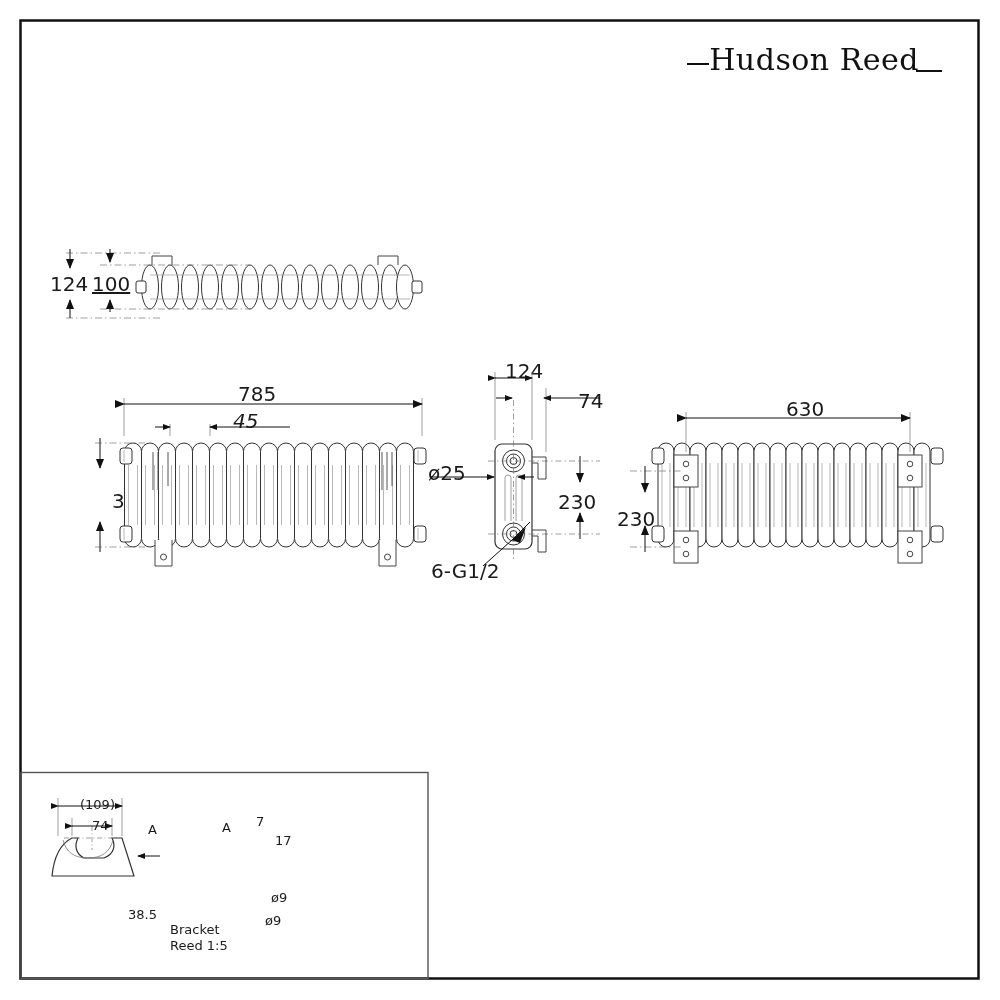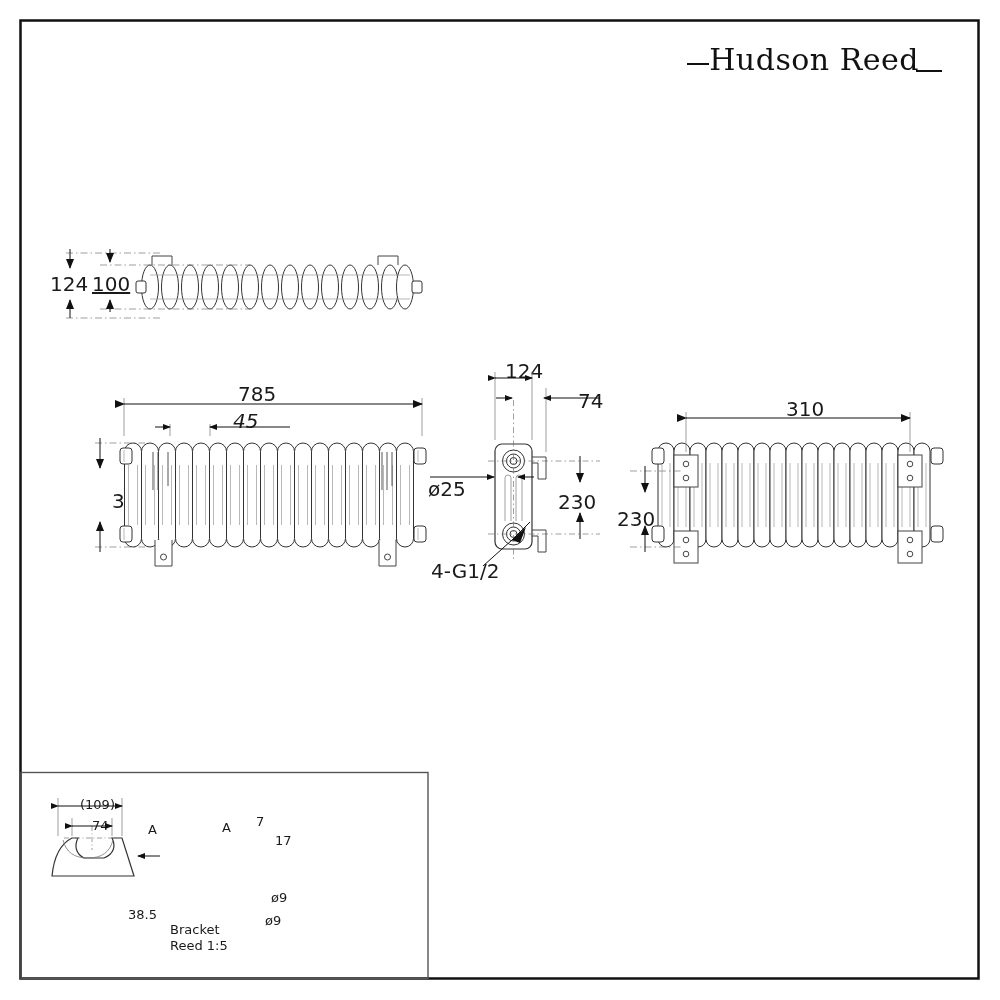--- a/index.html
+++ b/index.html
@@ -29,24 +29,24 @@
   <div class="dim" style="left:50px;top:272px;">124</div>
   <div class="dim" style="left:92px;top:272px;text-decoration:underline;">100</div>
 
   <div class="dim" style="left:238px;top:382px;">785</div>
   <div class="dim" style="left:233px;top:409px;font-style:italic;">45</div>
   <div class="dim" style="left:72px;top:489px;margin-left:40px;">300</div>
 
   <div class="dim" style="left:505px;top:359px;">124</div>
   <div class="dim" style="left:578px;top:389px;">74</div>
   <div class="dim" style="left:558px;top:490px;">230</div>
-  <div class="dim" style="left:428px;top:477px;">ø25</div>
-  <div class="dim" style="left:431px;top:559px;">4-G1/2</div>
-
-  <div class="dim" style="left:786px;top:397px;">310</div>
+  <div class="dim" style="left:428px;top:461px;">ø25</div>
+  <div class="dim" style="left:431px;top:559px;">6-G1/2</div>
+
+  <div class="dim" style="left:786px;top:397px;">630</div>
   <div class="dim" style="left:617px;top:507px;">230</div>
 
   <div class="dim sm" style="left:80px;top:797px;">(109)</div>
   <div class="dim sm" style="left:92px;top:818px;">74</div>
   <div class="dim sm" style="left:128px;top:907px;text-align:center;">38.5</div>
   <div class="dim sm" style="left:256px;top:814px;">7</div>
   <div class="dim sm" style="left:275px;top:833px;text-align:center;">17</div>
   <div class="dim sm" style="left:271px;top:890px;">ø9</div>
   <div class="dim sm" style="left:265px;top:913px;">ø9</div>
 

